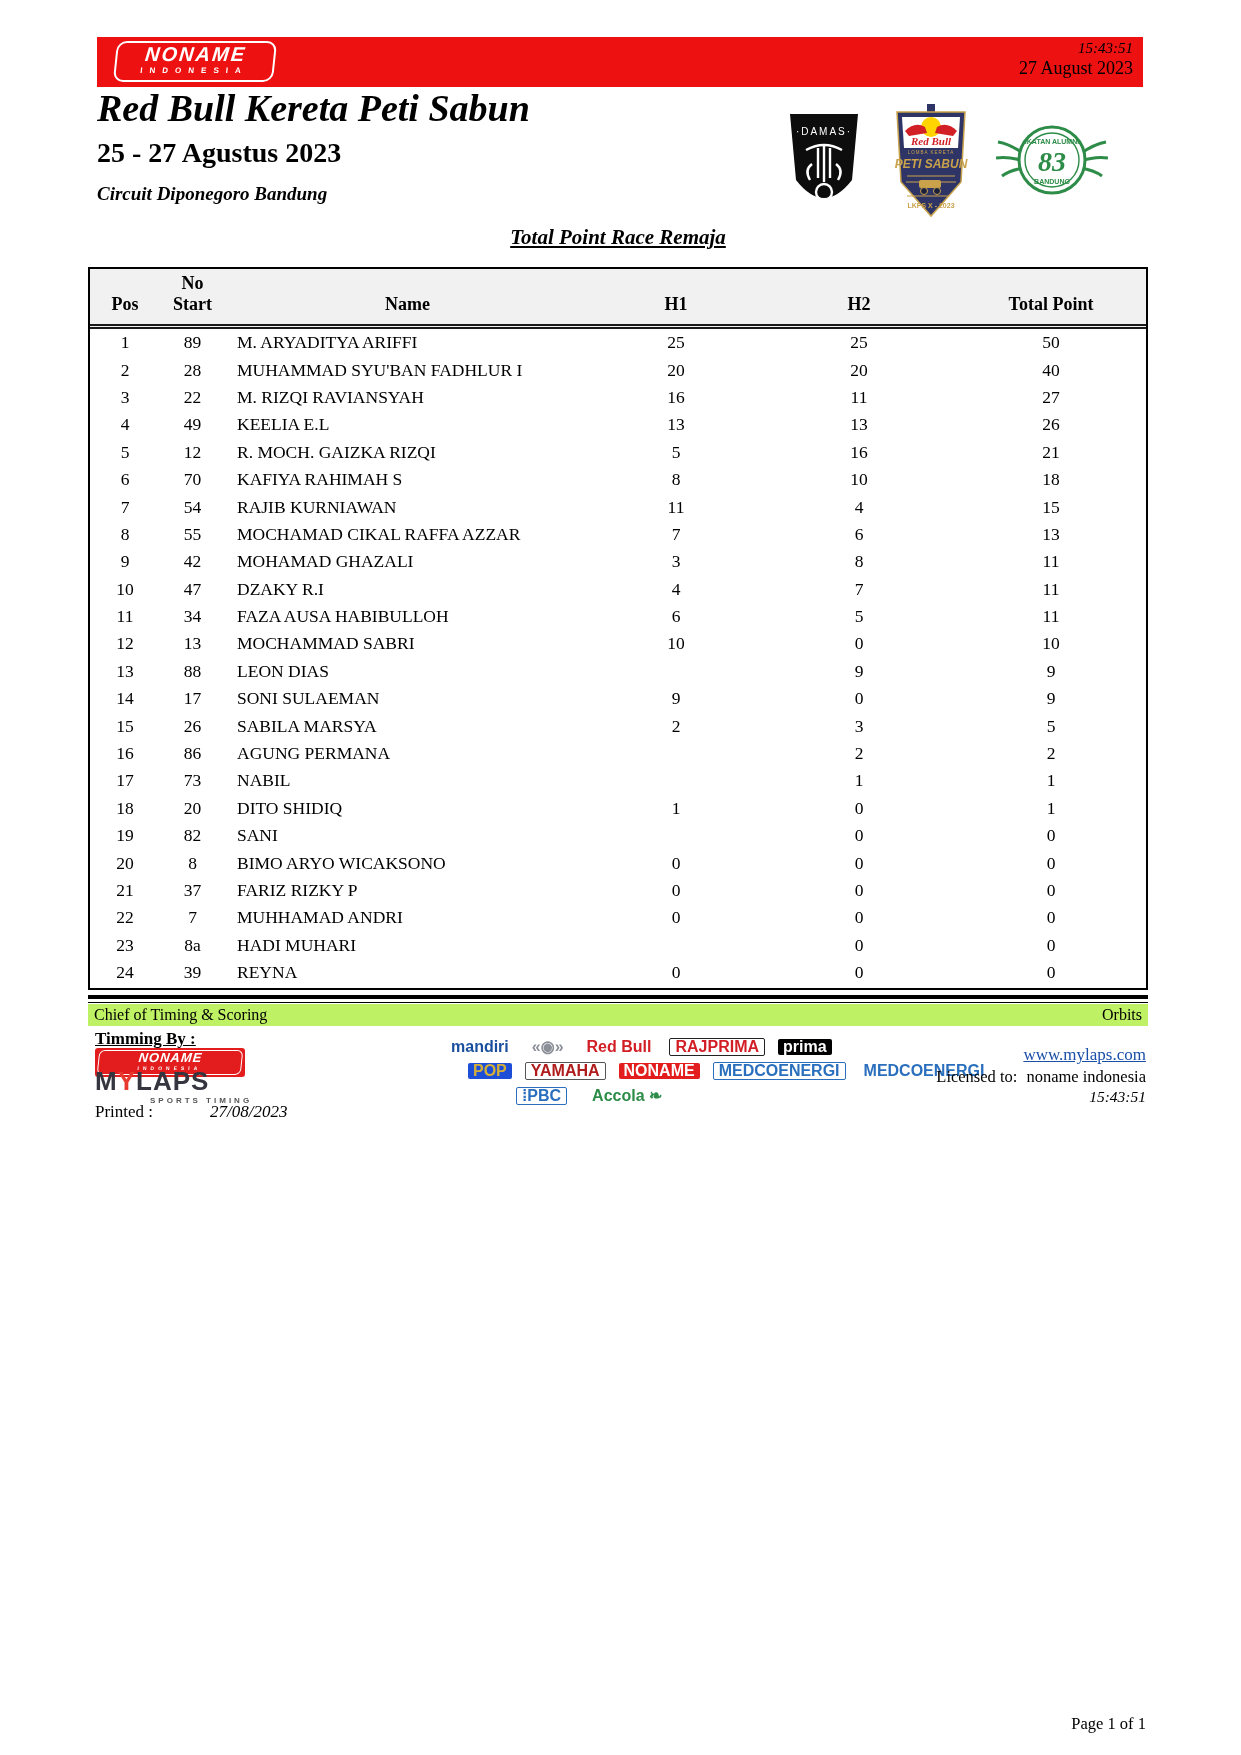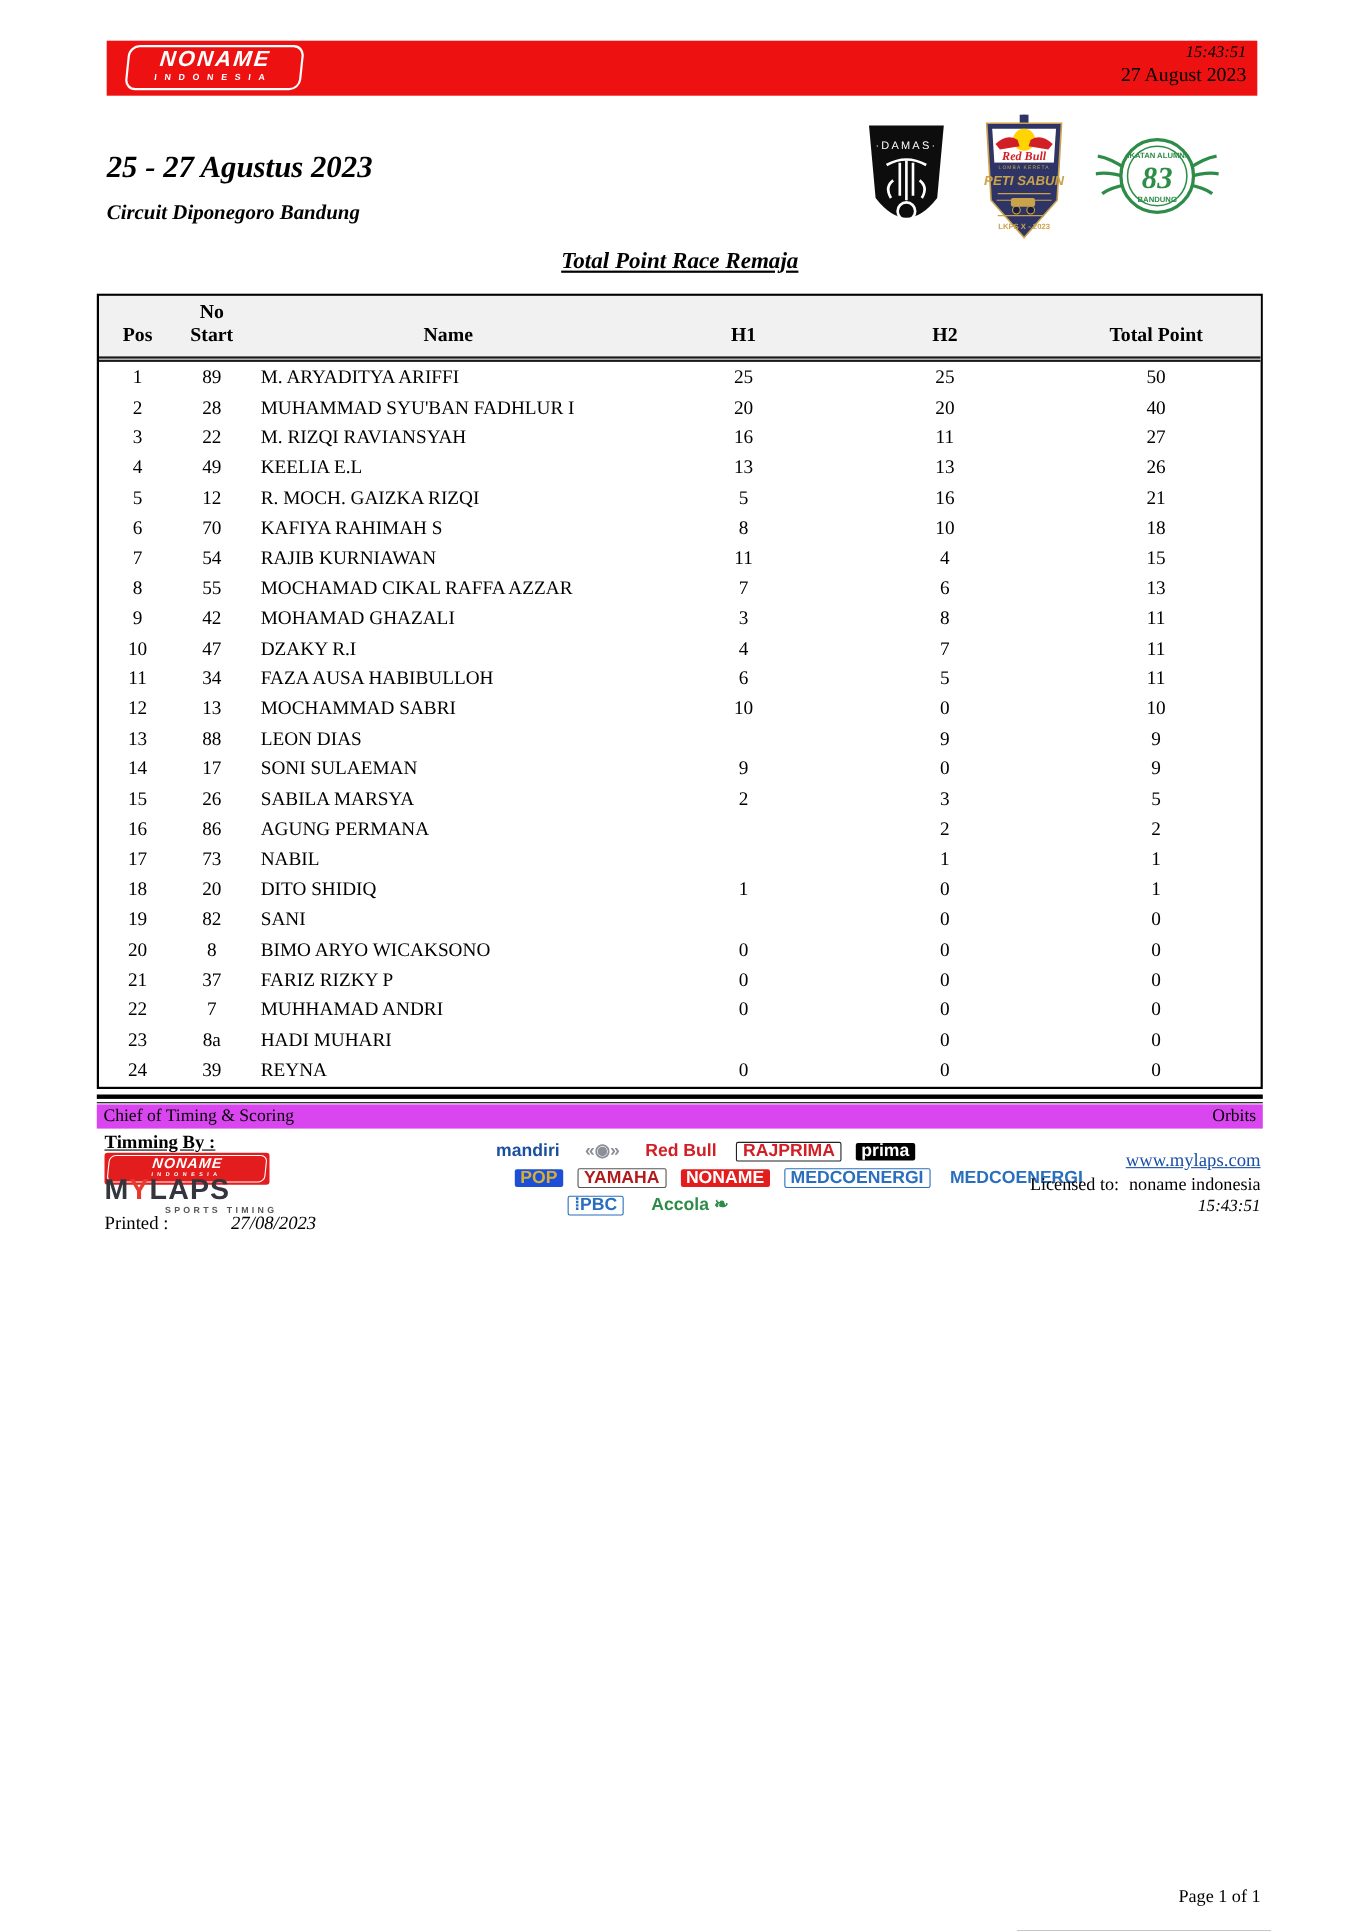--- a/index.html
+++ b/index.html
@@ -13,21 +13,21 @@
         border-radius:10px;box-sizing:border-box;text-align:center;transform:skewX(-6deg);}
   .nn-line1{display:block;font-family:"Liberation Sans",sans-serif;font-style:italic;font-weight:700;
         font-size:20px;letter-spacing:2px;color:#fff;line-height:23px;}
   .nn-line2{display:block;font-family:"Liberation Sans",sans-serif;font-weight:700;font-size:8px;
         letter-spacing:7px;color:#fff;line-height:10px;}
   .b-time{position:absolute;right:10px;top:3px;font-style:italic;font-size:15px;}
   .b-date{position:absolute;right:10px;top:21px;font-size:18px;}
 
   
   .ev-title{left:97px;top:86px;font-style:italic;font-weight:700;font-size:38px;}
-  .ev-dates{left:97px;top:137px;font-style:italic;font-weight:700;font-size:28px;}
+  .ev-dates{left:97px;top:137px;font-weight:700;font-size:28px;}
   .ev-venue{left:97px;top:183px;font-style:italic;font-weight:700;font-size:19px;}
 
   
   .report-title{left:88px;top:225px;width:1060px;text-align:center;font-style:italic;font-weight:700;
         font-size:21px;}
   .report-title span{text-decoration:underline;}
 
   
   .rtable{left:88px;top:267px;width:1060px;height:723px;border:2px solid #000;box-sizing:border-box;}
   .tgrid{display:grid;grid-template-columns:70px 65px 365px 172px 194px 1fr;}
@@ -35,21 +35,21 @@
         align-items:end;padding-bottom:9px;font-weight:700;font-size:18px;}
   .thead div{text-align:center;}
   .trow{height:27.4px;align-items:center;font-size:17.5px;}
   .trow div{text-align:center;}
   .thead .c-name,.trow .c-name{text-align:left;padding-left:12px;}
   .thead .c-name{text-align:center;padding-left:0;}
 
   
   .f-rule{left:88px;top:995px;width:1060px;height:8px;border-top:4px solid #000;
         border-bottom:1px solid #000;box-sizing:border-box;}
-  .f-band{left:88px;top:1004px;width:1060px;height:22px;background:#d946ef;font-size:16px;line-height:22px;}
+  .f-band{left:88px;top:1004px;width:1060px;height:22px;background:#bef264;font-size:16px;line-height:22px;}
   .f-chief{position:absolute;left:6px;top:0;}
   .f-orbits{position:absolute;right:6px;top:0;}
   .f-timing{left:95px;top:1029px;font-weight:700;font-size:17px;text-decoration:underline;}
   .f-noname{left:95px;top:1048px;width:150px;height:29px;background:#e31d1d;border-radius:3px;}
   .f-noname .inner{position:absolute;left:3px;top:2px;right:3px;bottom:2px;border:1.5px solid #fff;
         border-radius:6px;text-align:center;transform:skewX(-6deg);}
   .f-noname .nn-line1{font-size:13px;line-height:14px;letter-spacing:1px;}
   .f-noname .nn-line2{font-size:5px;letter-spacing:4px;line-height:7px;}
   .f-mylaps{left:95px;top:1066px;font-family:"Liberation Sans",sans-serif;font-weight:700;font-size:26px;
         letter-spacing:1px;color:#35353f;}
@@ -80,20 +80,21 @@
 
   <div class="abs banner">
     <div class="banner-logo">
       <span class="nn-line1">NONAME</span>
       <span class="nn-line2">INDONESIA</span>
     </div>
     <div class="b-time">15:43:51</div>
     <div class="b-date">27 August 2023</div>
   </div>
 
+  <div class="abs ev-title">Red Bull Kereta Peti Sabun</div>
   <div class="abs ev-dates">25 - 27 Agustus 2023</div>
   <div class="abs ev-venue">Circuit Diponegoro Bandung</div>
 
   <svg class="badge" style="left:788px;top:112px" width="72" height="102" viewBox="0 0 72 102">
     <path d="M2 2 H70 L64 68 Q36 104 8 68 Z" fill="#0d0d0d"></path>
     <text x="36" y="23" text-anchor="middle" fill="#ffffff" font-family="Liberation Sans, sans-serif" font-size="10" letter-spacing="2">·DAMAS·</text>
     <g stroke="#ffffff" stroke-width="2.4" fill="none">
       <path d="M18 38 Q36 28 54 38"></path>
       <path d="M30 36 V66 M42 36 V66 M36 34 V70"></path>
       <circle cx="36" cy="80" r="8"></circle>

